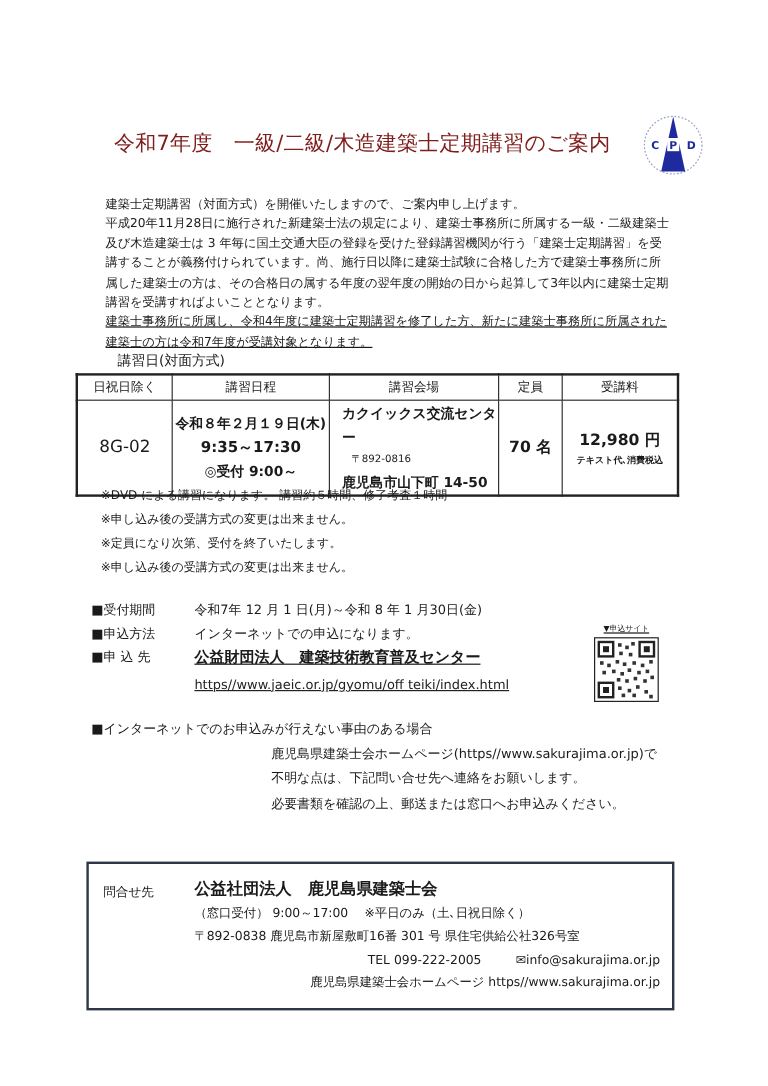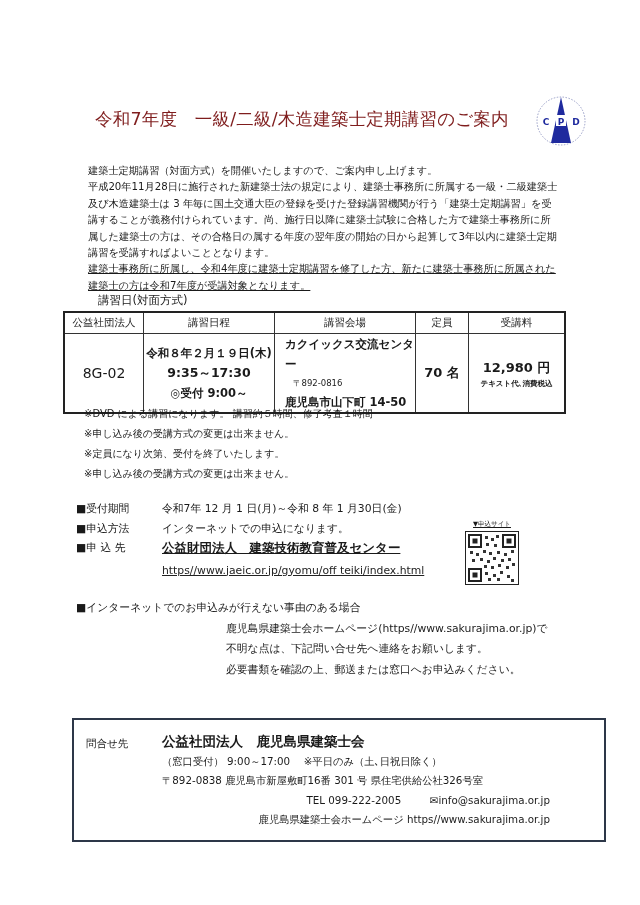--- a/index.html
+++ b/index.html
@@ -29,27 +29,27 @@
   .venue .v3 { font-weight: bold; font-size: 11.5px; line-height: 20px; }
   .cap { font-weight: bold; font-size: 13px; }
   .fee { font-weight: bold; font-size: 13px; line-height: 22px; }
   .fee-note { font-size: 7.5px; font-weight: bold; }
   .notes { position: absolute; left: 84px; top: 404px; font-size: 10px; line-height: 20px; }
   .apply { position: absolute; left: 76px; top: 499px; font-size: 10.8px; line-height: 19.5px; }
   .apply .row { display: flex; }
   .apply .lbl { width: 86px; }
   .apply .bold-org { font-weight: bold; font-size: 12.5px; text-decoration: underline; }
   .apply .url { margin-left: 86px; margin-top: 3px; text-decoration: underline; color: #222; }
-  .qr-wrap { position: absolute; left: 465px; top: 520px; width: 54px; }
+  .qr-wrap { position: absolute; left: 495px; top: 520px; width: 54px; }
   .qr-label { font-size: 6.5px; text-align: center; text-decoration: underline; margin-bottom: 2px; }
   .qr { width: 52px; height: 52px; border: 1px solid #222; position: relative; background: #fff; }
   .alt { position: absolute; left: 76px; top: 598px; font-size: 10.8px; line-height: 20.5px; }
   .alt .indent { margin-left: 210px; }
   .alt .indent div { }
-  .contact { position: absolute; left: 72px; top: 718px; width: 534px; height: 124px;
+  .contact { position: absolute; left: 72px; top: 718px; width: 490px; height: 124px;
              border: 2px solid #2d3748; box-sizing: border-box; }
   .contact .lbl { position: absolute; left: 12px; top: 17px; font-size: 10.5px; }
   .contact .body { position: absolute; left: 88px; top: 12px; font-size: 10.3px; line-height: 19.5px; }
   .contact .org { font-weight: bold; font-size: 13.5px; }
   .contact .right { text-align: right; width: 388px; }
 </style>
 </head>
 <body>
 
 <div class="title">令和7年度　一級/二級/木造建築士定期講習のご案内</div>
@@ -71,21 +71,21 @@
   <p>建築士定期講習（対面方式）を開催いたしますので、ご案内申し上げます。</p>
   <p>平成20年11月28日に施行された新建築士法の規定により、建築士事務所に所属する一級・二級建築士及び木造建築士は 3 年毎に国土交通大臣の登録を受けた登録講習機関が行う「建築士定期講習」を受講することが義務付けられています。尚、施行日以降に建築士試験に合格した方で建築士事務所に所属した建築士の方は、その合格日の属する年度の翌年度の開始の日から起算して3年以内に建築士定期講習を受講すればよいこととなります。</p>
   <p class="u">建築士事務所に所属し、令和4年度に建築士定期講習を修了した方、新たに建築士事務所に所属された建築士の方は令和7年度が受講対象となります。</p>
 </div>
 
 <div class="section-label">講習日(対面方式)</div>
 
 <table class="sched">
   <thead>
     <tr>
-      <th class="c1">公益社団法人</th>
+      <th class="c1">日祝日除く</th>
       <th class="c2">講習日程</th>
       <th class="c3">講習会場</th>
       <th class="c4">定員</th>
       <th>受講料</th>
     </tr>
   </thead>
   <tbody>
     <tr>
       <td class="code">8G-02</td>
       <td class="sched-lines">

